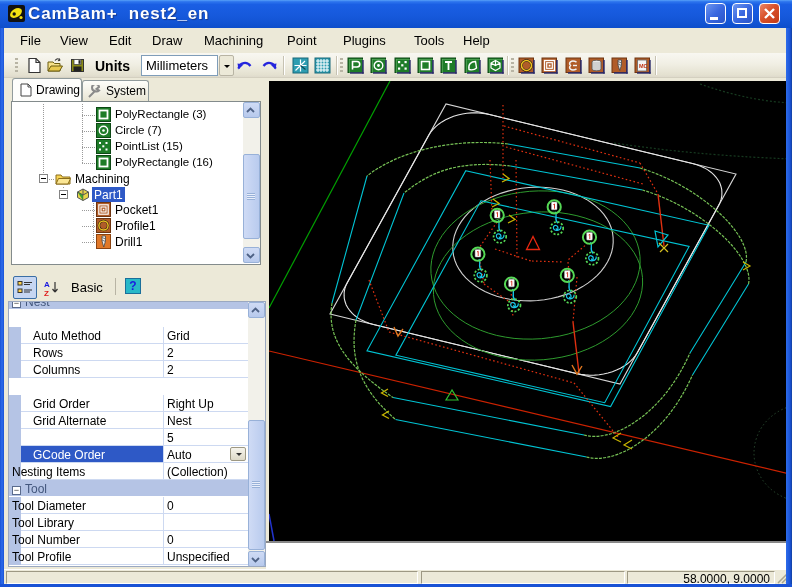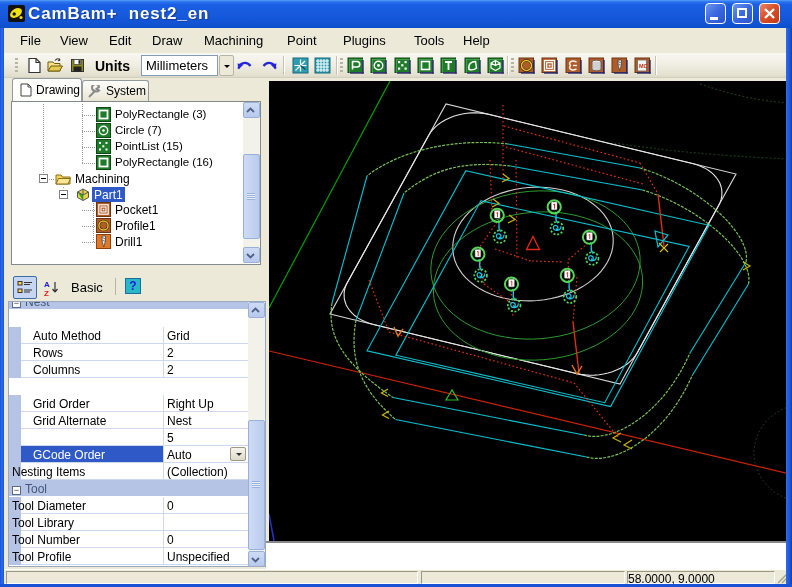--- a/index.html
+++ b/index.html
@@ -506,21 +506,21 @@
 <circle cx="514.2" cy="305.3" r="6.3" stroke="#55d855" fill="none" stroke-width="1.7" stroke-dasharray="2,1.7"></circle>
 <path d="M518.2,303.3 C519.2,308.3 510.2,309.3 510.7,304.3 C511.2,301.3 515.7,302.3 515.2,305.8 C515.0,307.3 513.2,306.8 513.7,305.3" stroke="#18c8e8" fill="none" stroke-width="1.2"></path>
 <circle cx="511.5" cy="284.0" r="6.6" stroke="#55d855" fill="none" stroke-width="2"></circle>
 <rect x="508.7" y="279.2" width="5.6" height="7.6" rx="0.8" fill="#ffffff" stroke="#b0b0b0" stroke-width="0.5"></rect>
 <path d="M510.6,281.8 L511.8,281.1 L511.8,285.8" stroke="#cc2010" fill="none" stroke-width="0.9"></path>
 <path d="M533,236.5 L526.5,249.5 L539.5,249.5 Z" stroke="#e82810" fill="none" stroke-width="1.3"></path>
 </svg>
  <div id="statusbar">
       <div class="spanel" style="left:2px;width:412px"></div>
       <div class="spanel" style="left:417px;width:204px"></div>
-      <div class="spanel" style="left:623px;width:148px;padding-right:4px;font-size:12px">58.0000, 9.0000</div>
+      <div class="spanel" style="left:623px;width:148px;text-align:right;padding-right:4px;font-size:12px">58.0000, 9.0000</div>
       <svg class="abs" style="left:772px;top:2px" width="12" height="12" viewBox="0 0 12 12">
         <g stroke="#a8a48e" stroke-width="1.5">
           <path d="M11,2 L2,11 M11,6 L6,11 M11,10 L10,11"></path>
         </g>
       </svg>
     </div>
  <div id="borL"></div>
     <div id="borR"></div>
     <div id="borB"></div>
 </div>

